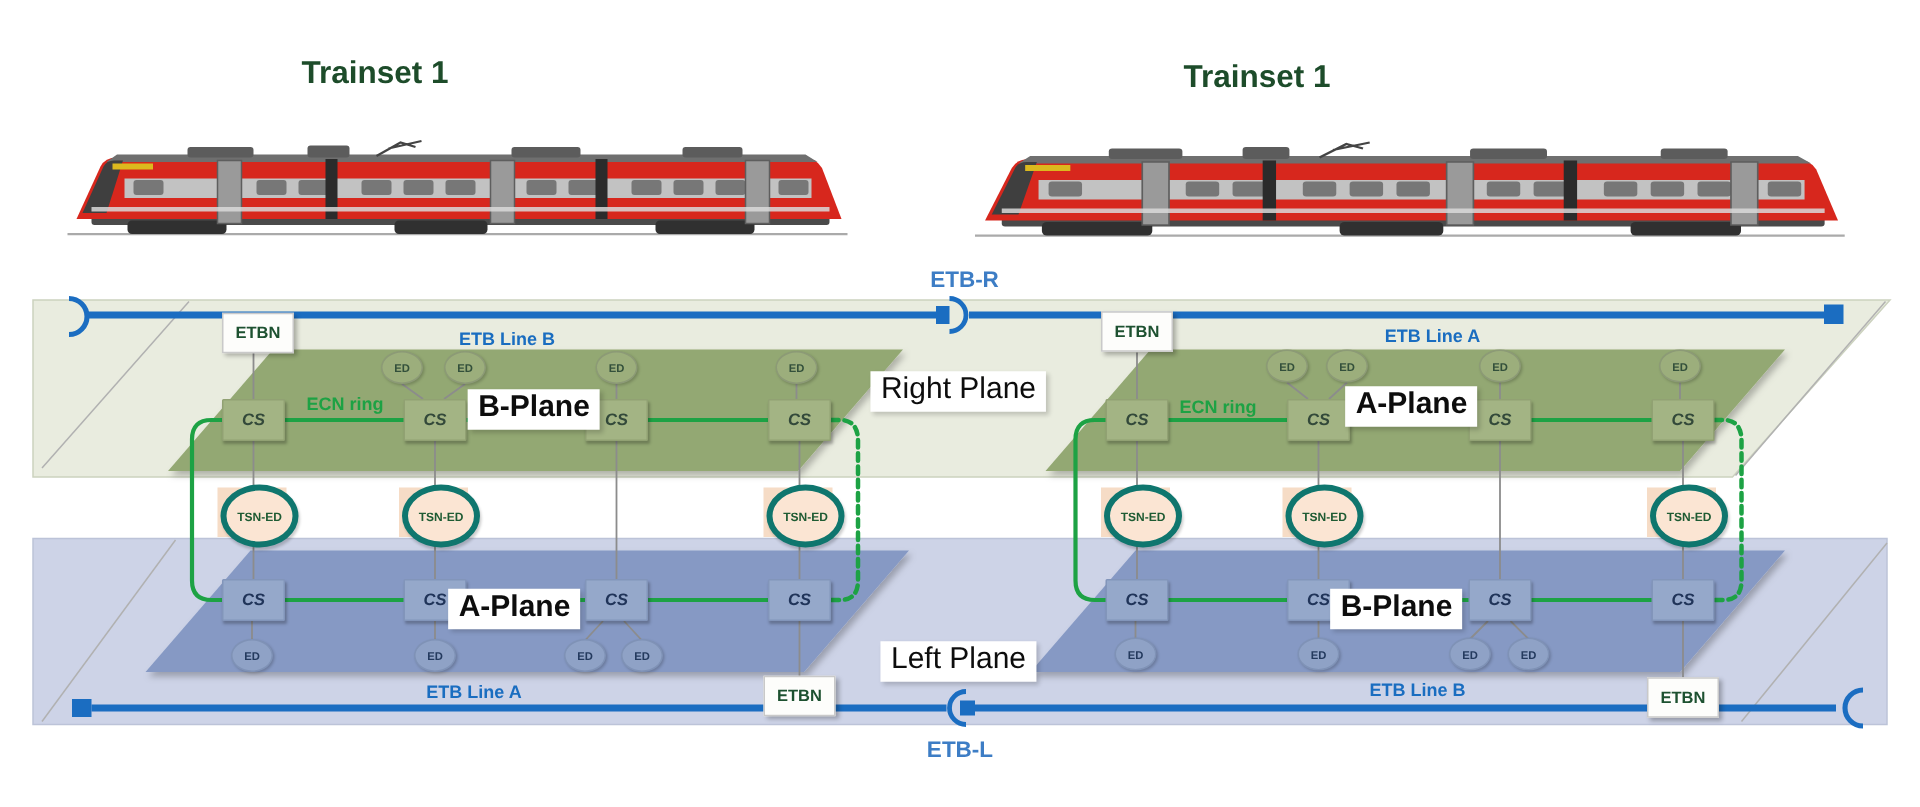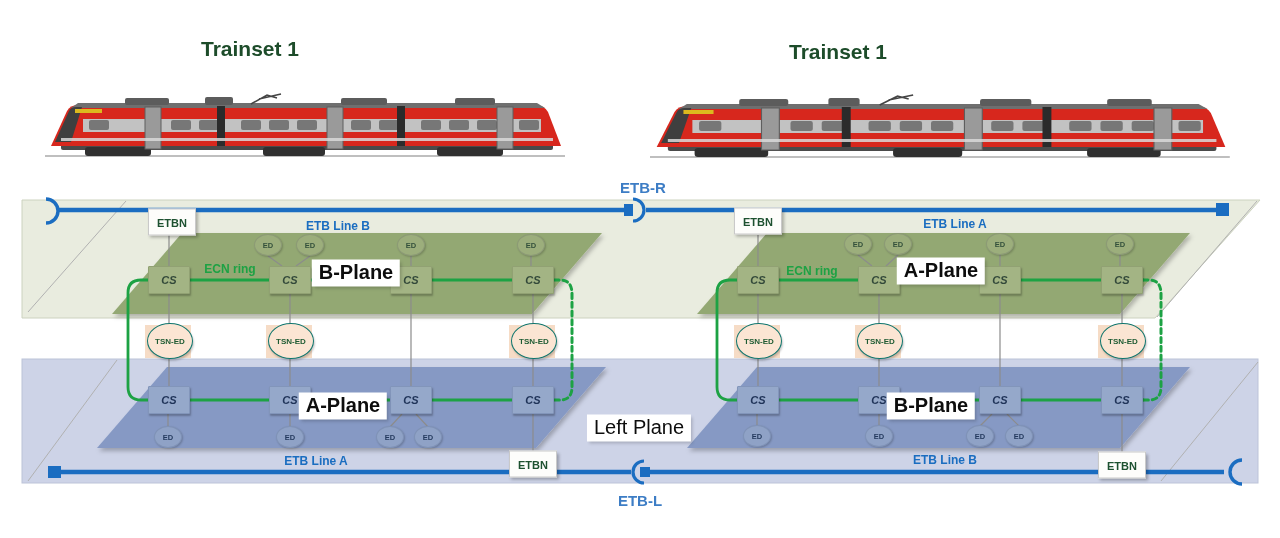--- a/index.html
+++ b/index.html
@@ -18,21 +18,21 @@
       box-shadow:1px 2px 2px rgba(0,0,0,.25);font-style:italic;}
   .cs.g{background:#a3b484;border:1px solid #91a173;color:#33493a;}
   .cs.b{background:#95a8ca;border:1px solid #8295ba;color:#203459;}
   .ed{width:28px;height:22px;border-radius:50%;font-size:7.5px;font-weight:bold;
       box-shadow:1px 1px 2px rgba(0,0,0,.2);}
   .ed.g{background:#9cae7c;border:1px solid #8c9a76;color:#33503b;}
   .ed.b{background:#8fa2c6;border:1px solid #7f92b6;color:#243a5e;}
   .tsn{width:46px;height:36px;}
   .tsn .sq{position:absolute;left:-1px;top:2px;width:46px;height:33px;background:#f6dcc6;}
   .tsn .el{position:absolute;left:1px;top:0;width:44px;height:34px;border-radius:50%;
-           background:#fbe5d3;border:1px solid #0f766e;box-shadow:1px 2px 2px rgba(0,0,0,.2);
+           background:#fbe5d3;border:4px solid #0f766e;box-shadow:1px 2px 2px rgba(0,0,0,.2);
            display:flex;align-items:center;justify-content:center;
            font-size:8px;font-weight:bold;color:#1e5b33;}
   .plab{background:#ffffff;padding:1px 7px 3px 7px;font-size:20px;color:#0d0d0d;
         box-shadow:2px 2px 3px rgba(0,0,0,.18);}
   .plab.bold{font-weight:bold;text-align:center;}
 </style>
 </head>
 <body>
 
 <div class="stage">
@@ -213,15 +213,16 @@
   </div>
   <div class="node tsn" style="left:1122px;top:341px;">
     <div class="sq"></div>
     <div class="el">TSN-ED</div>
   </div>
 
   <div class="node plab bold" style="left:356px;top:273px;">B-Plane</div>
   <div class="node plab bold" style="left:941px;top:271px;">A-Plane</div>
   <div class="node plab bold" style="left:343px;top:406px;">A-Plane</div>
   <div class="node plab bold" style="left:931px;top:406px;">B-Plane</div>
-  <div class="node plab" style="left:639px;top:428px;">Left Plane</div>
+  <div class="node plab" style="left:639px;top:261px;">Right Plane</div>
+  <div class="node plab" style="left:639px;top:441px;">Left Plane</div>
 
 </div>
 
 </body></html>

